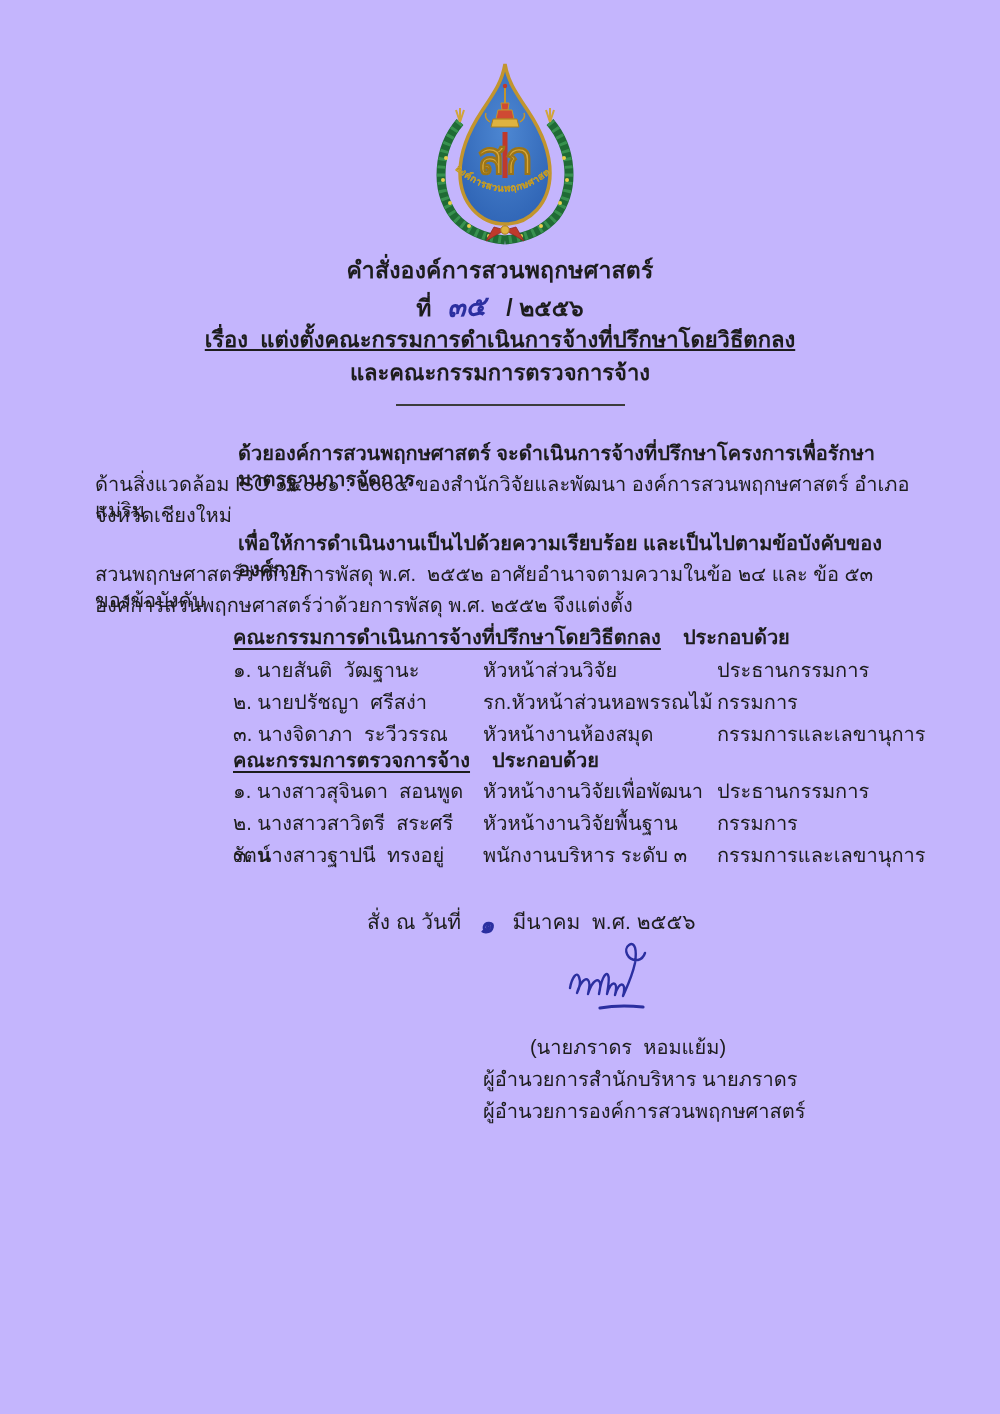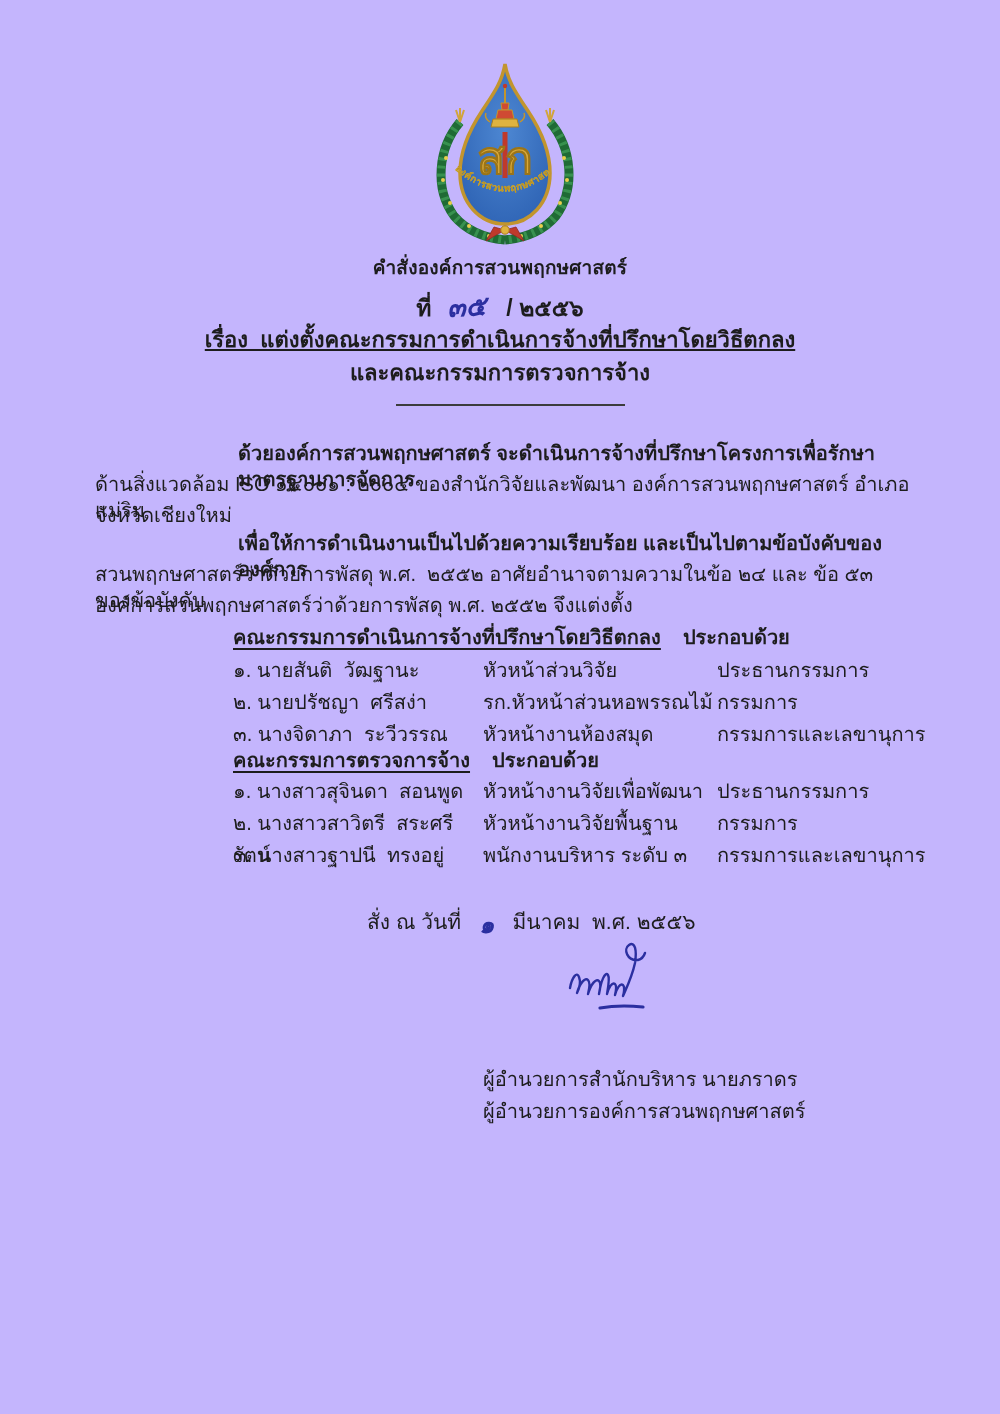--- a/index.html
+++ b/index.html
@@ -11,21 +11,21 @@
     margin: 0 auto;
     background: #c4b5fd;
     font-family: "Liberation Sans", "DejaVu Sans", sans-serif;
     color: #1d1d1d;
     overflow: hidden;
   }
   .abs { position: absolute; }
   .pre { white-space: pre-wrap; }
   .center { left: 0; width: 1000px; text-align: center; }
 
-  .title-line   { top: 252px; font-size: 19px; font-weight: 600; letter-spacing: .2px; }
+  .title-line   { top: 252px; font-size: 23px; font-weight: 600; letter-spacing: .2px; }
   .number-line  { top: 285px; font-size: 23px; font-weight: 600;
                   display: flex; justify-content: center; align-items: baseline; }
   .hand-number  { color: #2b2fa0; font-size: 27px; font-style: italic;
                   display: inline-block; transform: rotate(-3deg);
                   margin: 0 20px 0 16px; font-weight: 700; }
   .number-year  { }
   .subject-1    { top: 322px; font-size: 22px; font-weight: 600; text-decoration: underline; }
   .subject-2    { top: 355px; font-size: 22px; font-weight: 600; }
 
   .divider { top: 404px; left: 396px; width: 229px; height: 0;
@@ -192,16 +192,17 @@
              C32,50 37,44 40,47 C43,50 41,57 40,61
              C43,51 48,45 51,48 C53,50 52,57 51,61
              C53,48 57,38 60,42 C62,45 60,55 59,61
              C61,54 64,49 67,51 C69,53 68,58 67,62
              C69,55 72,50 75,52 C77,54 76,60 75,63
              C78,56 84,44 87,30 C89,17 87,8 81,12
              C75,16 79,28 90,27 C94,26 96,23 97,20" fill="none" stroke="#2b2fa0" stroke-width="2.4" stroke-linecap="round" stroke-linejoin="round"></path>
     <path d="M52,75 C66,72.5 80,72.5 95,74" fill="none" stroke="#2b2fa0" stroke-width="3.2" stroke-linecap="round"></path>
   </svg>
 
+  <div class="abs signoff-name pre">(นายภราดร  หอมแย้ม)</div>
   <div class="abs signoff-line2">ผู้อำนวยการสำนักบริหาร นายภราดร</div>
   <div class="abs signoff-line3">ผู้อำนวยการองค์การสวนพฤกษศาสตร์</div>
 
 </div>
 
 </body></html>

